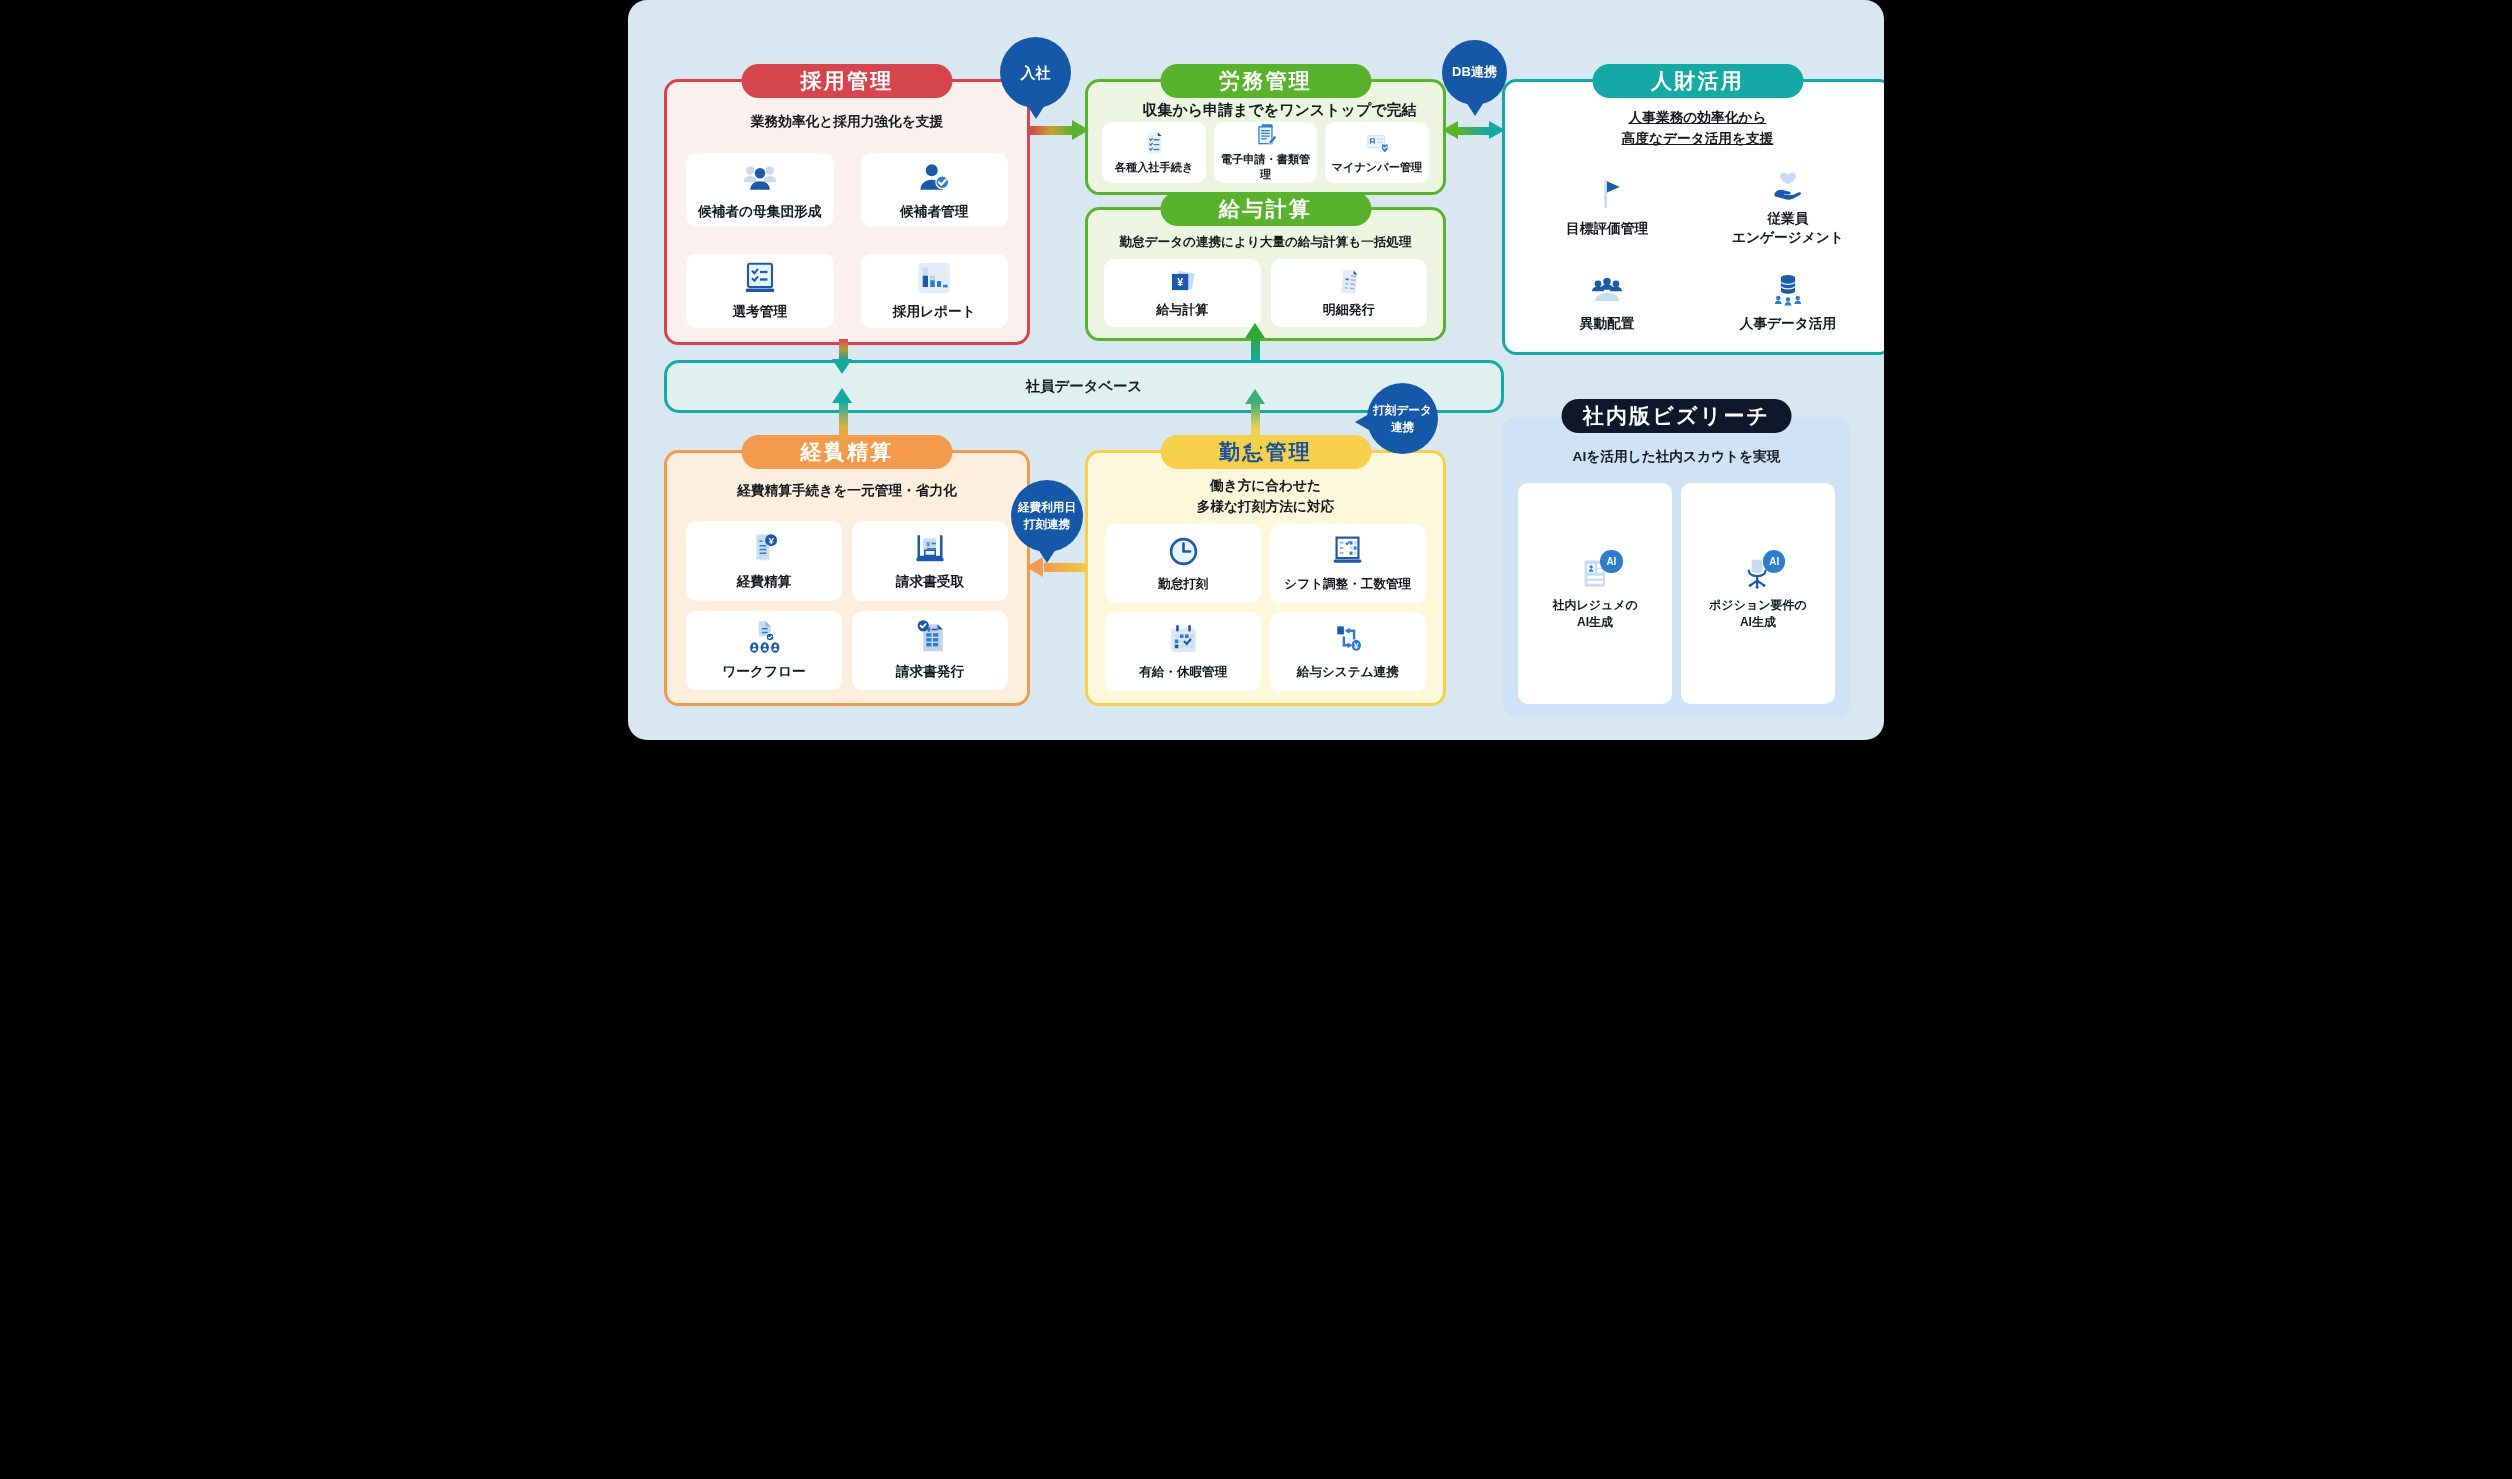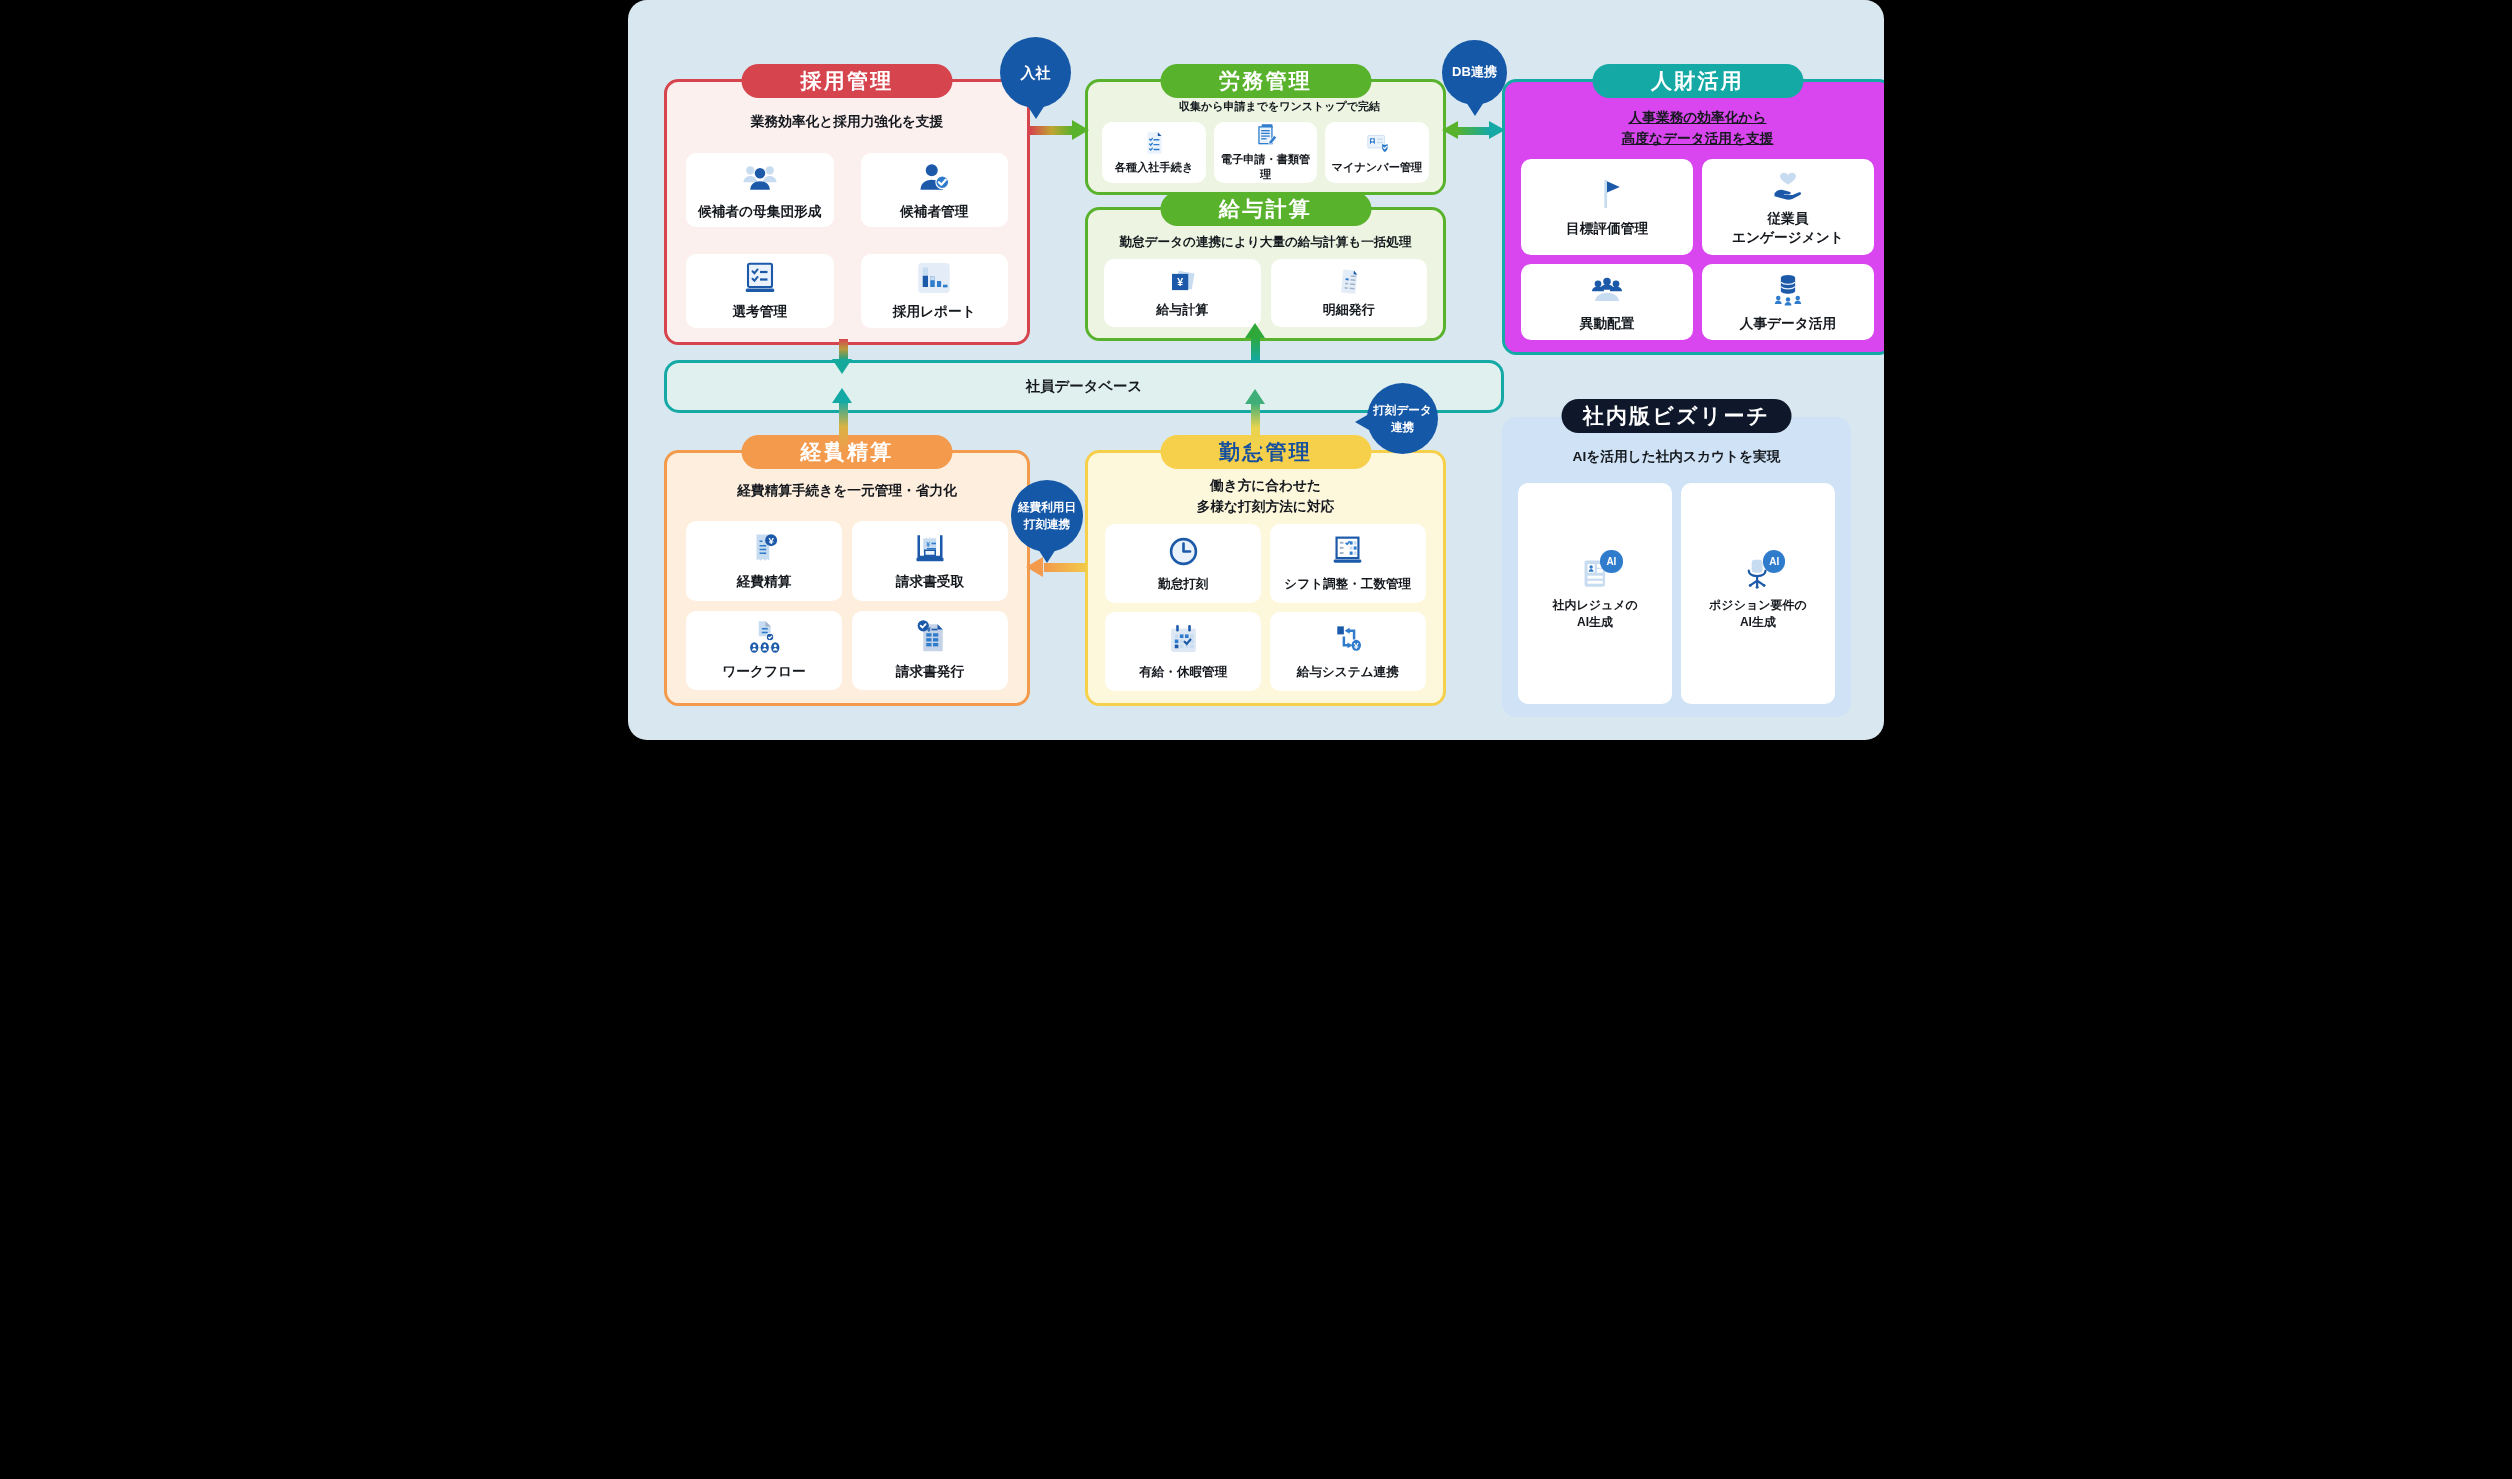--- a/index.html
+++ b/index.html
@@ -23,33 +23,33 @@
             background:#2f7ccc;color:#fff;font-weight:700;font-size:10px;display:flex;align-items:center;justify-content:center;}
 
   
   #recruitment{left:36px;top:79px;width:366px;height:266px;background:#fcf0ef;border-color:#d6444e;}
   #recruitment .pill{background:#d6444e;}
   #recruitment .subtitle{top:29px;}
   #recruitment .grid{left:19px;right:19px;top:71px;bottom:14.4px;gap:27px;}
 
   #labor{left:457px;top:79px;width:361px;height:116px;background:#edf5e2;border-color:#58b22c;}
   #labor .pill{background:#58b22c;}
-  #labor .subtitle{top:16px;font-size:11px;margin-left:28px;}
+  #labor .subtitle{top:16px;font-size:15px;margin-left:28px;}
   #labor .row{left:14.4px;right:14.4px;top:40px;bottom:8.7px;gap:8px;}
   #labor .card{flex:1;gap:3.6px;}
   #labor .card-label{font-size:11.2px;}
 
   #payroll{left:457px;top:207px;width:361px;height:134px;background:#edf5e2;border-color:#58b22c;}
   #payroll .pill{background:#58b22c;}
   #payroll .subtitle{top:23px;font-size:12.6px;}
   #payroll .row{left:16px;right:16px;top:49px;bottom:10.8px;gap:10px;}
   #payroll .card{flex:1;gap:3.6px;}
   #payroll .card-label{font-size:13px;}
 
-  #hr-utilization{left:874px;top:79px;width:391px;height:276px;background:#d946ef;border-color:#14a9a4;}
+  #hr-utilization{left:874px;top:79px;width:391px;height:276px;background:#ffffff;border-color:#14a9a4;}
   #hr-utilization .pill{background:#14a9a4;}
   #hr-utilization .subtitle{top:24.5px;text-decoration:underline;}
   #hr-utilization .grid{left:16px;right:16px;top:77px;bottom:11.6px;gap:8.7px;}
 
   #employee-db{left:36px;top:360px;width:840px;height:53px;background:#dff0ee;border-color:#14a9a4;border-radius:15px;
                display:flex;align-items:center;justify-content:center;}
   #employee-db .db-label{font-weight:700;font-size:14.4px;color:#15191e;}
 
   #expense{left:36px;top:450px;width:366px;height:256px;background:#fdeedd;border-color:#f39a4c;}
   #expense .pill{background:#f39a4c;}

